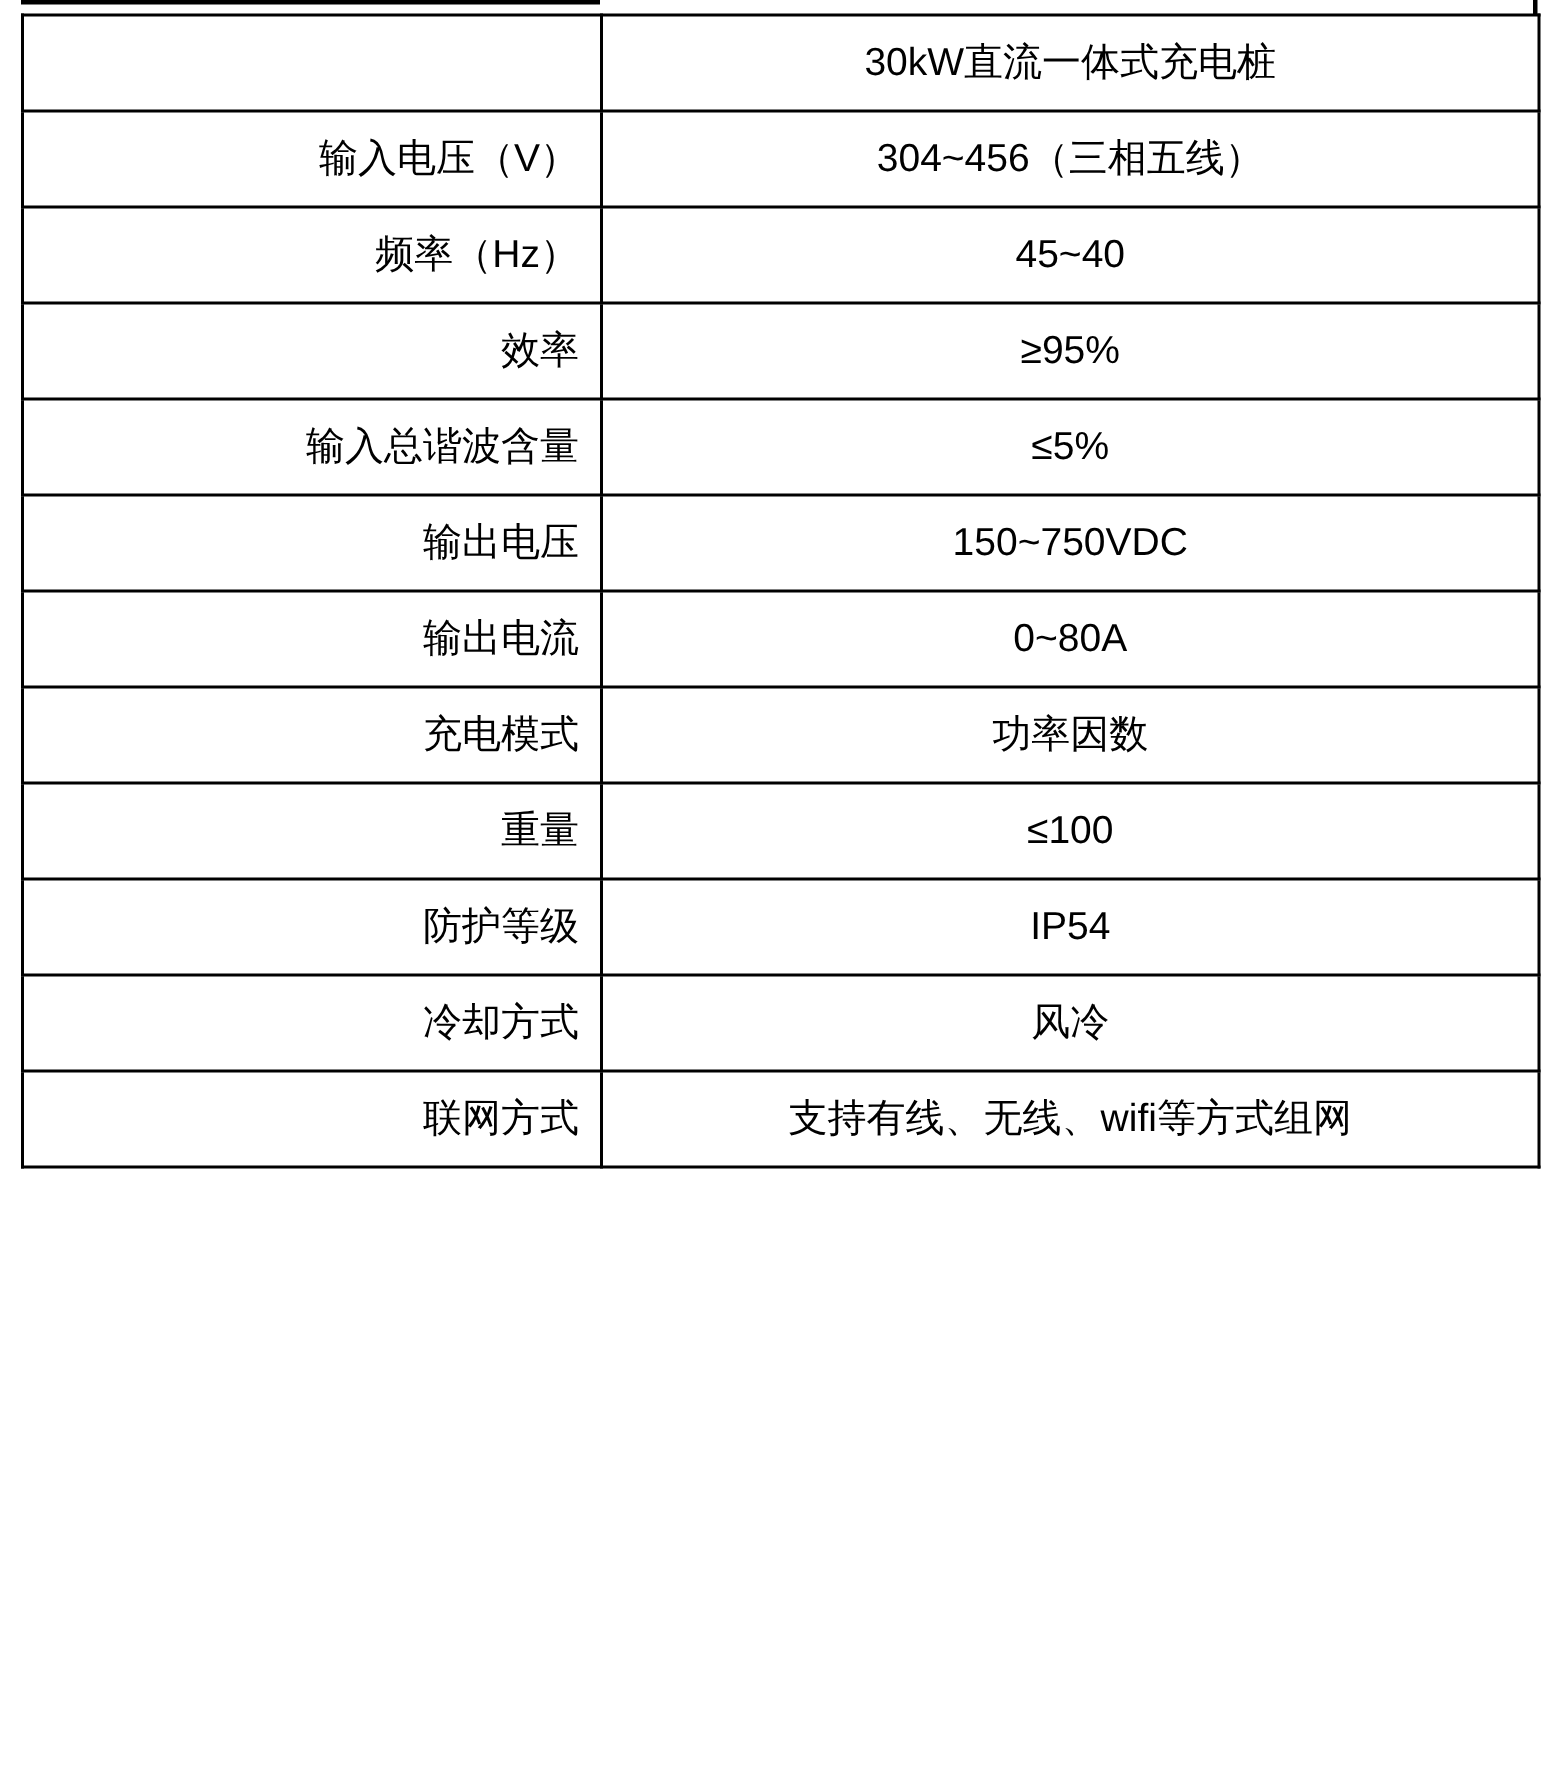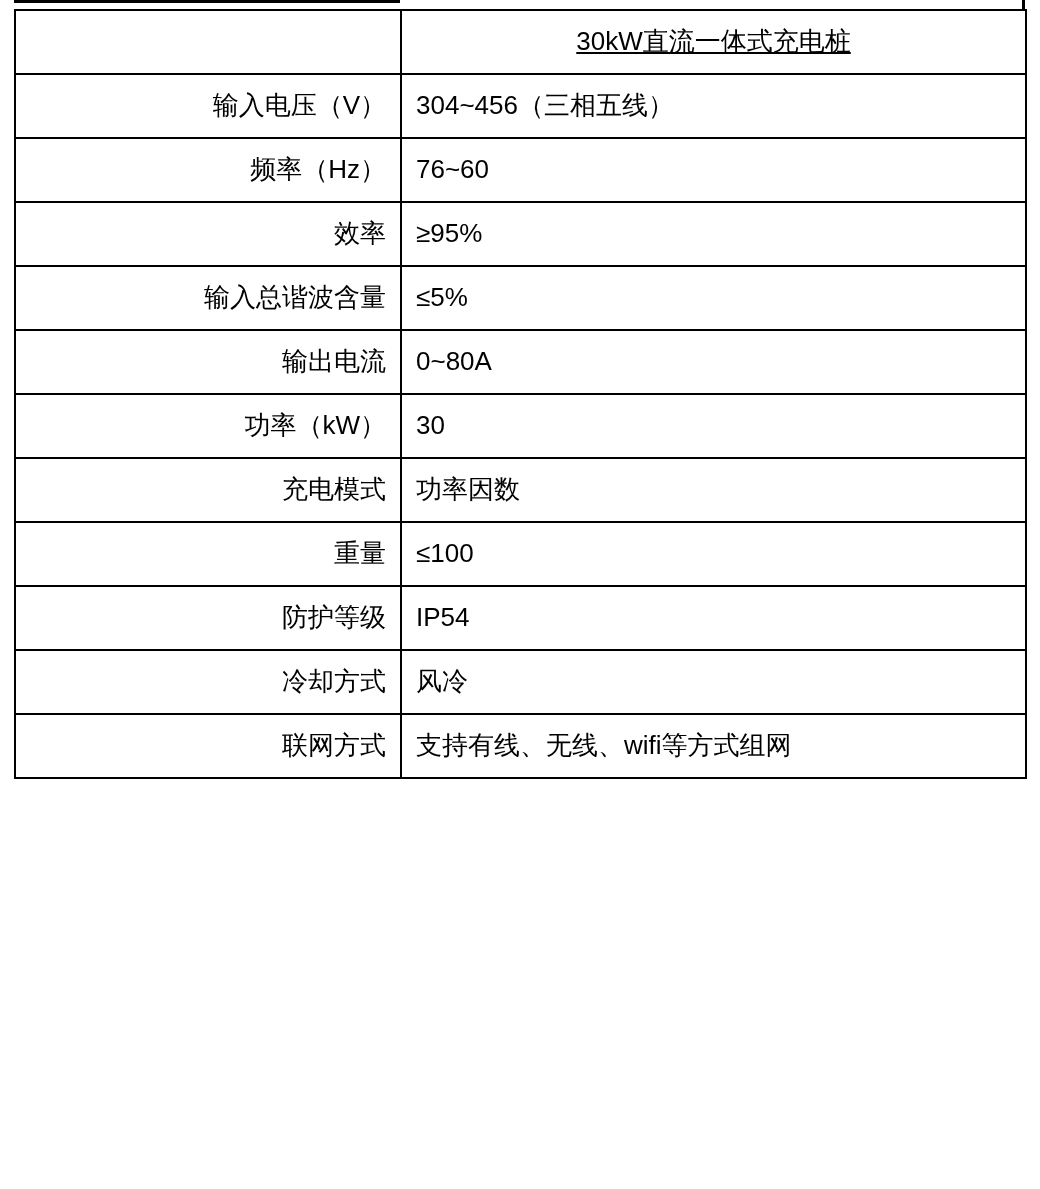--- a/index.html
+++ b/index.html
@@ -53,24 +53,24 @@
     height: 62px;
     vertical-align: middle;
     white-space: nowrap;
   }
   .spec-table col.c-label { width: 386px; }
   .spec-table col.c-value { width: 625px; }
   td.label {
     text-align: right;
   }
   td.value {
+    text-align: center;
   }
   td.header-value {
     text-align: center;
-    text-decoration: underline;
   }
   td.header-label {
     
   }
 </style>
 </head>
 <body>
 
 <div class="page">
 
@@ -87,37 +87,37 @@
         <td class="header-label"></td>
         <td class="header-value">30kW直流一体式充电桩</td>
       </tr>
 
       <tr>
         <td class="label">输入电压（V）</td>
         <td class="value">304~456（三相五线）</td>
       </tr>
       <tr>
         <td class="label">频率（Hz）</td>
-        <td class="value">76~60</td>
+        <td class="value">45~40</td>
       </tr>
       <tr>
         <td class="label">效率</td>
         <td class="value">≥95%</td>
       </tr>
       <tr>
         <td class="label">输入总谐波含量</td>
         <td class="value">≤5%</td>
       </tr>
       <tr>
+        <td class="label">输出电压</td>
+        <td class="value">150~750VDC</td>
+      </tr>
+      <tr>
         <td class="label">输出电流</td>
         <td class="value">0~80A</td>
-      </tr>
-      <tr>
-        <td class="label">功率（kW）</td>
-        <td class="value">30</td>
       </tr>
       <tr>
         <td class="label">充电模式</td>
         <td class="value">功率因数</td>
       </tr>
       <tr>
         <td class="label">重量</td>
         <td class="value">≤100</td>
       </tr>
       <tr>

